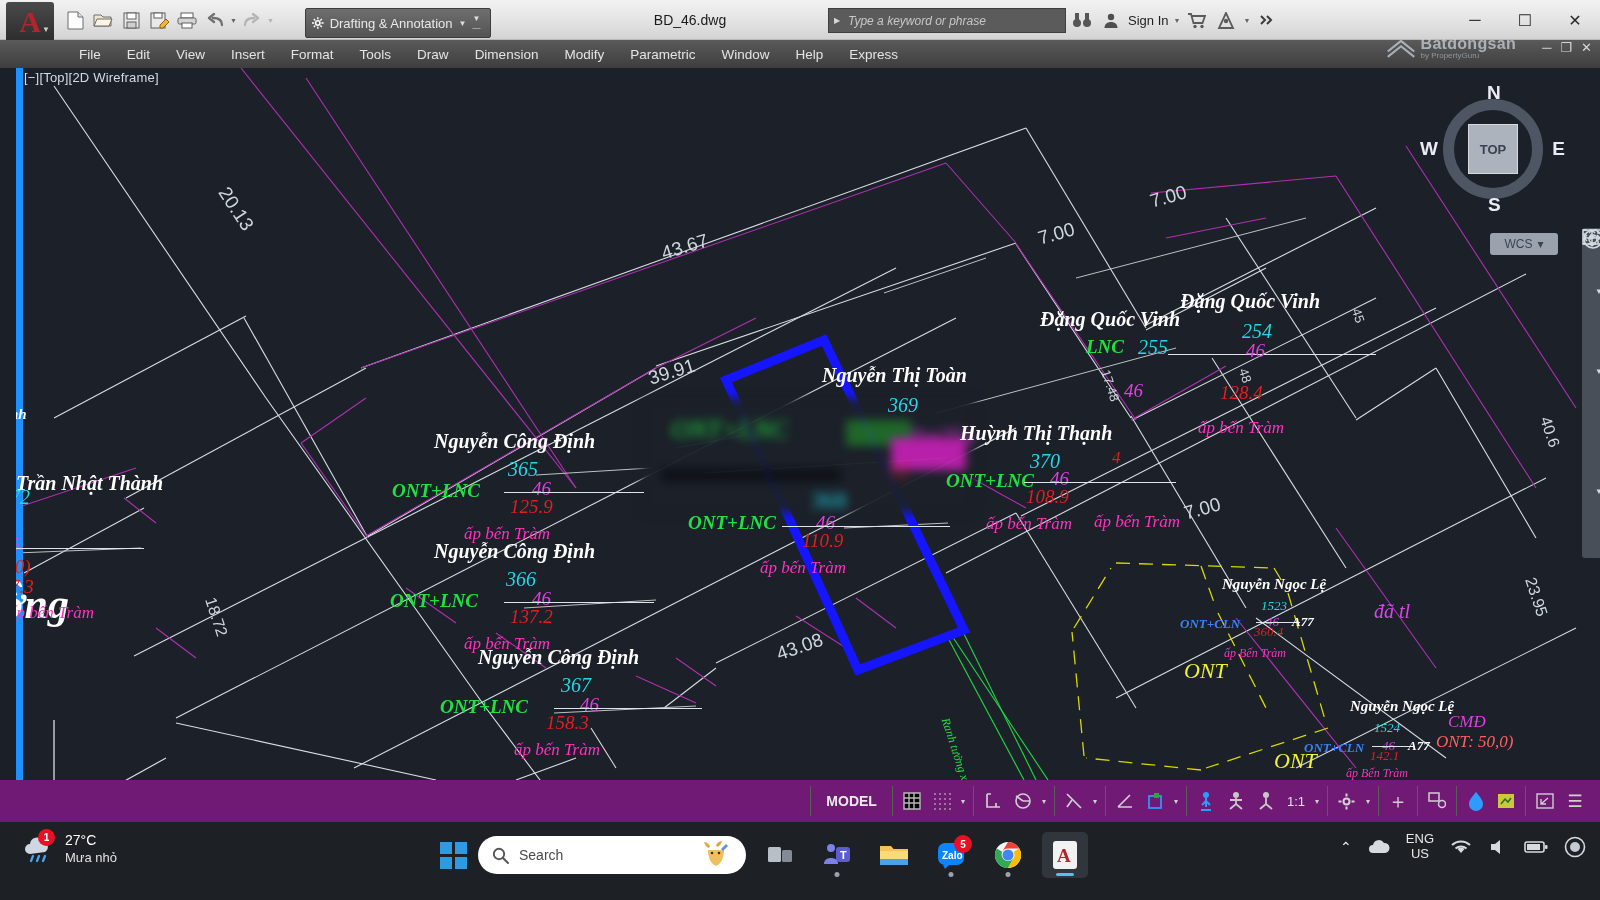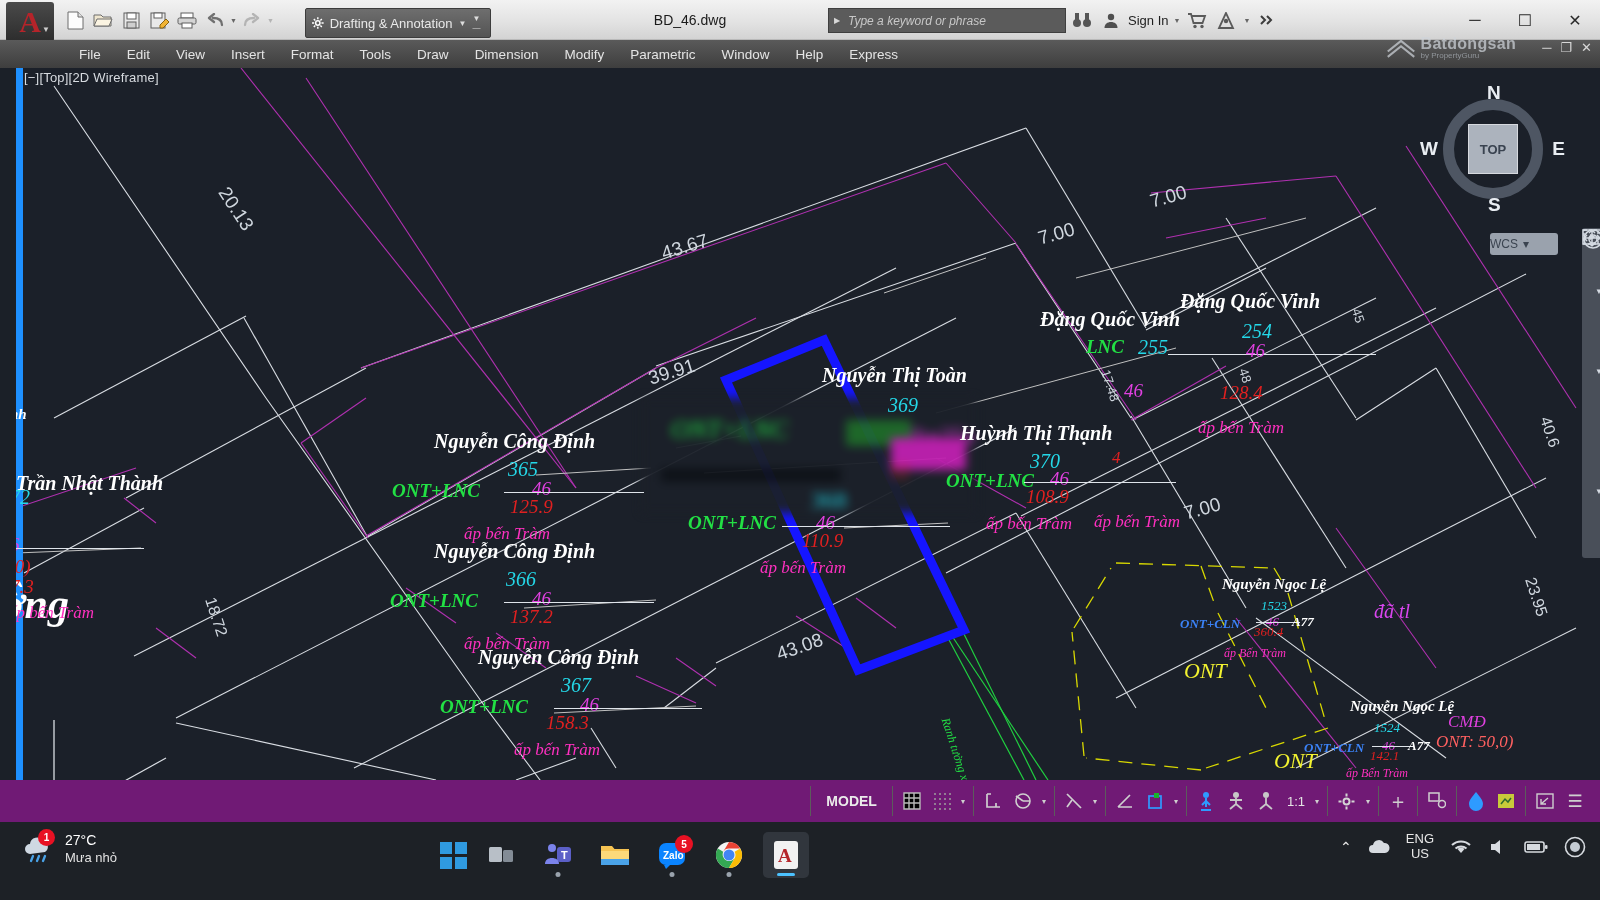--- a/index.html
+++ b/index.html
@@ -108,21 +108,21 @@
            border-radius:50%; border:11px solid rgba(120,132,148,.55); }
   .vface { position:absolute; left:38px; top:38px; width:50px; height:50px;
            background:rgba(205,212,222,.82); border:1px solid rgba(255,255,255,.5);
            display:flex; align-items:center; justify-content:center;
            color:#3a4350; font-size:13px; font-weight:bold; }
   .vn,.vs,.vw,.ve { position:absolute; color:#e9edf2; font-size:19px; font-weight:bold; }
   .vn { left:57px; top:-4px; } .vs { left:58px; bottom:-4px; }
   .vw { left:-10px; top:52px; } .ve { right:-9px; top:52px; }
   .wcs { position:absolute; right:58px; top:165px; width:68px; height:22px;
          background:rgba(190,198,210,.78); border-radius:3px; display:flex;
-         align-items:center; justify-content:flex-start; gap:5px;
+         align-items:center; justify-content:center; gap:5px;
          color:#3b4450; font-size:12px; }
 
   .navbar { position:absolute; right:0; top:160px; width:34px; height:330px;
             background:rgba(138,146,158,.42); border-radius:3px; display:flex;
             flex-direction:column; align-items:center; padding-top:10px; gap:14px; }
   .navbar .ni { width:26px; height:26px; display:flex; align-items:center;
                 justify-content:center; color:#d4dae2; font-size:15px; }
 
   
   .statusbar { position:absolute; left:0; top:780px; width:1600px; height:42px;
@@ -777,20 +777,35 @@
   </div>
 
   <div class="tbcenter">
     <div class="winlogo">
         <i></i>
         <i></i>
         <i></i>
         <i></i>
       </div>
 
+    <div class="tsearch">
+      <svg width="17" height="17" viewBox="0 0 17 17">
+        <circle cx="7" cy="7" r="5.2" fill="none" stroke="#555" stroke-width="1.9"></circle>
+        <path d="M11 11l5 5" stroke="#555" stroke-width="1.9" stroke-linecap="round"></path>
+      </svg>
+      <span class="st">Search</span>
+      <svg width="34" height="30" viewBox="0 0 34 30">
+        <path d="M12 6c-2-3-4-4-6-4 1 3 2 5 5 6" fill="#e0a83c"></path>
+        <path d="M18 5c2-3 4-4 6-4-1 3-2 5-5 6" fill="#e0a83c"></path>
+        <path d="M10 10c0 8 3 14 8 16 5-2 8-8 8-16z" fill="#f0c060"></path>
+        <circle cx="14" cy="13" r="1.3" fill="#3a2c10"></circle>
+        <circle cx="21" cy="13" r="1.3" fill="#3a2c10"></circle>
+        <path d="M23 9l5-5 2 2-5 5z" fill="#6a8fd0"></path>
+      </svg>
+    </div>
 
     <div class="tapp">
       <svg width="26" height="23" viewBox="0 0 26 23">
         <rect x="1" y="3" width="13" height="15" rx="1.5" fill="#b8bfc7"></rect>
         <rect x="15" y="6" width="10" height="12" rx="1.5" fill="#838c96"></rect>
       </svg>
     </div>
 
     <div class="tapp">
       <svg width="28" height="26" viewBox="0 0 28 26">

